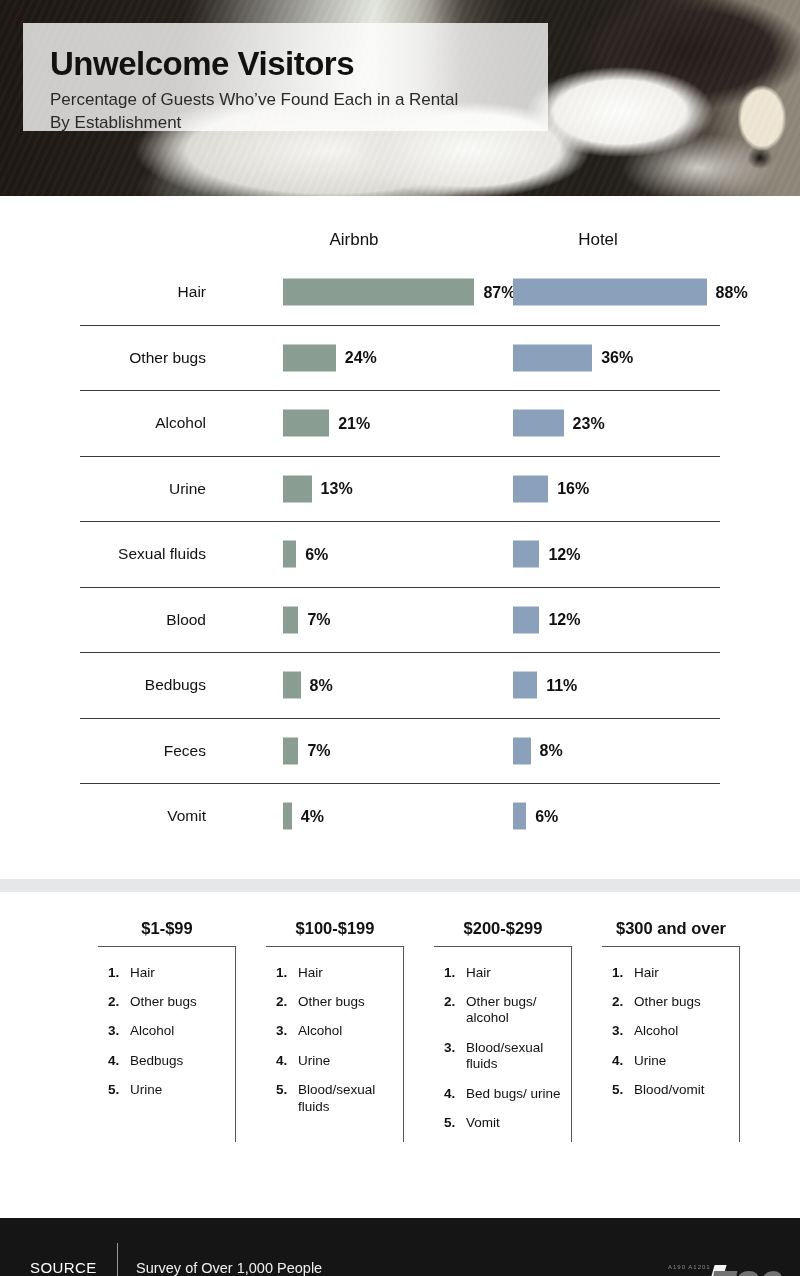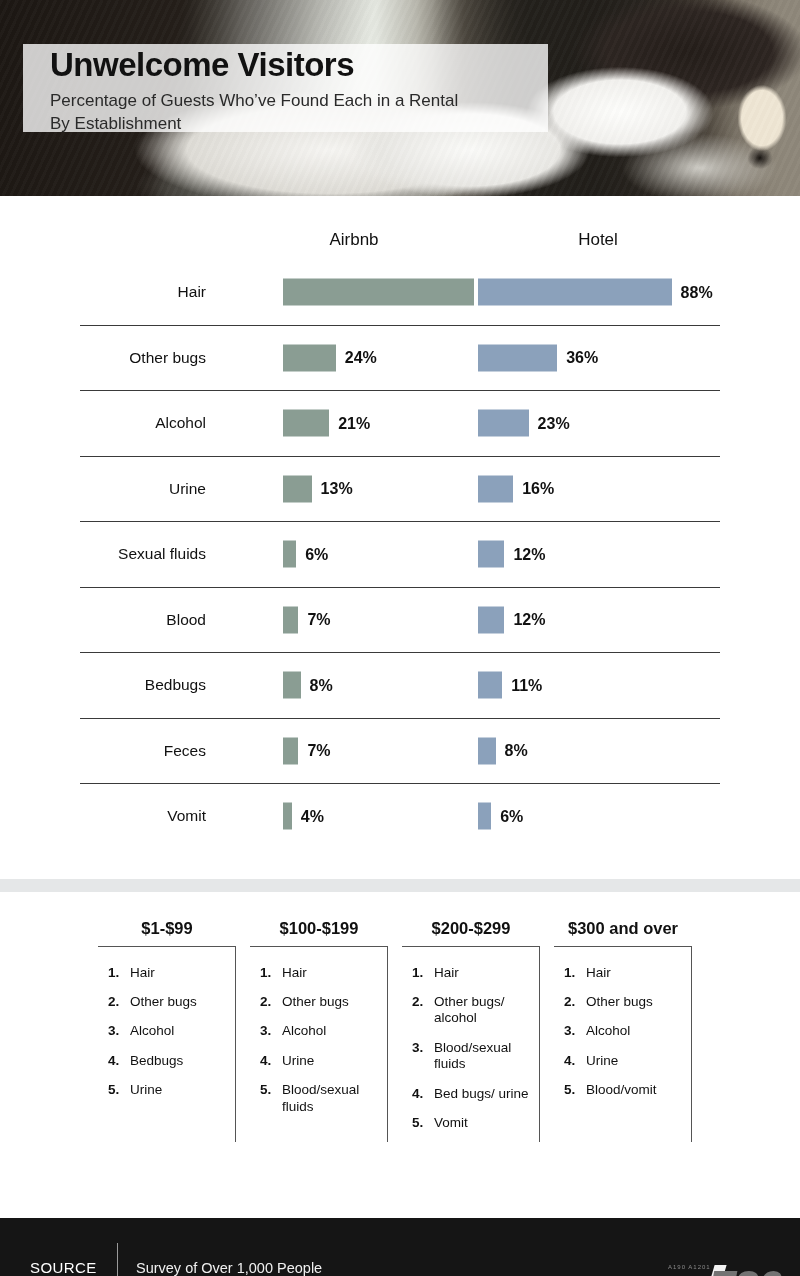--- a/index.html
+++ b/index.html
@@ -64,26 +64,26 @@
     content: "";
     position: absolute;
     inset: 0;
     background:
       repeating-linear-gradient(115deg, rgba(255,255,255,0.035) 0 3px, rgba(0,0,0,0.02) 3px 7px);
     opacity: .7;
   }
   .hero-overlay {
     position: absolute;
     left: 23px;
-    top: 44px;
+    top: 23px;
     width: 525px;
-    height: 88px;
+    height: 108px;
     background: rgba(255,255,255,0.78);
     box-sizing: border-box;
-    padding: 4px 0 0 27px;
+    padding: 24px 0 0 27px;
   }
   .hero-title {
     font-size: 33px;
     font-weight: bold;
     letter-spacing: -0.5px;
     color: #111111;
     line-height: 1.05;
     margin: 0 0 6px 0;
   }
   .hero-sub {
@@ -139,21 +139,21 @@
     white-space: nowrap;
   }
   .bar-group {
     position: absolute;
     top: 50%;
     transform: translateY(-50%);
     display: flex;
     align-items: center;
   }
   .bar-group.g-airbnb { left: 156px; margin-left: 47px; }
-  .bar-group.g-hotel { left: 398px; }
+  .bar-group.g-hotel { left: 433px; }
   .bar {
     height: 27px;
     display: block;
   }
   .bar.airbnb { background: #8a9d93; }
   .bar.hotel  { background: #8ba1bb; }
   .bar-value {
     font-size: 16px;
     font-weight: bold;
     color: #111;
@@ -167,21 +167,21 @@
     height: 13px;
     background: #e5e7e8;
     margin-top: 14px;
   }
 
   
   .rankings {
     display: flex;
     justify-content: flex-start;
     padding: 27px 0 0 98px;
-    gap: 0;
+    gap: 16px;
   }
   .rank-col {
     width: 152px;
     box-sizing: border-box;
     padding-right: 14px;
   }
   .rank-title {
     font-size: 16.5px;
     font-weight: bold;
     color: #111;

